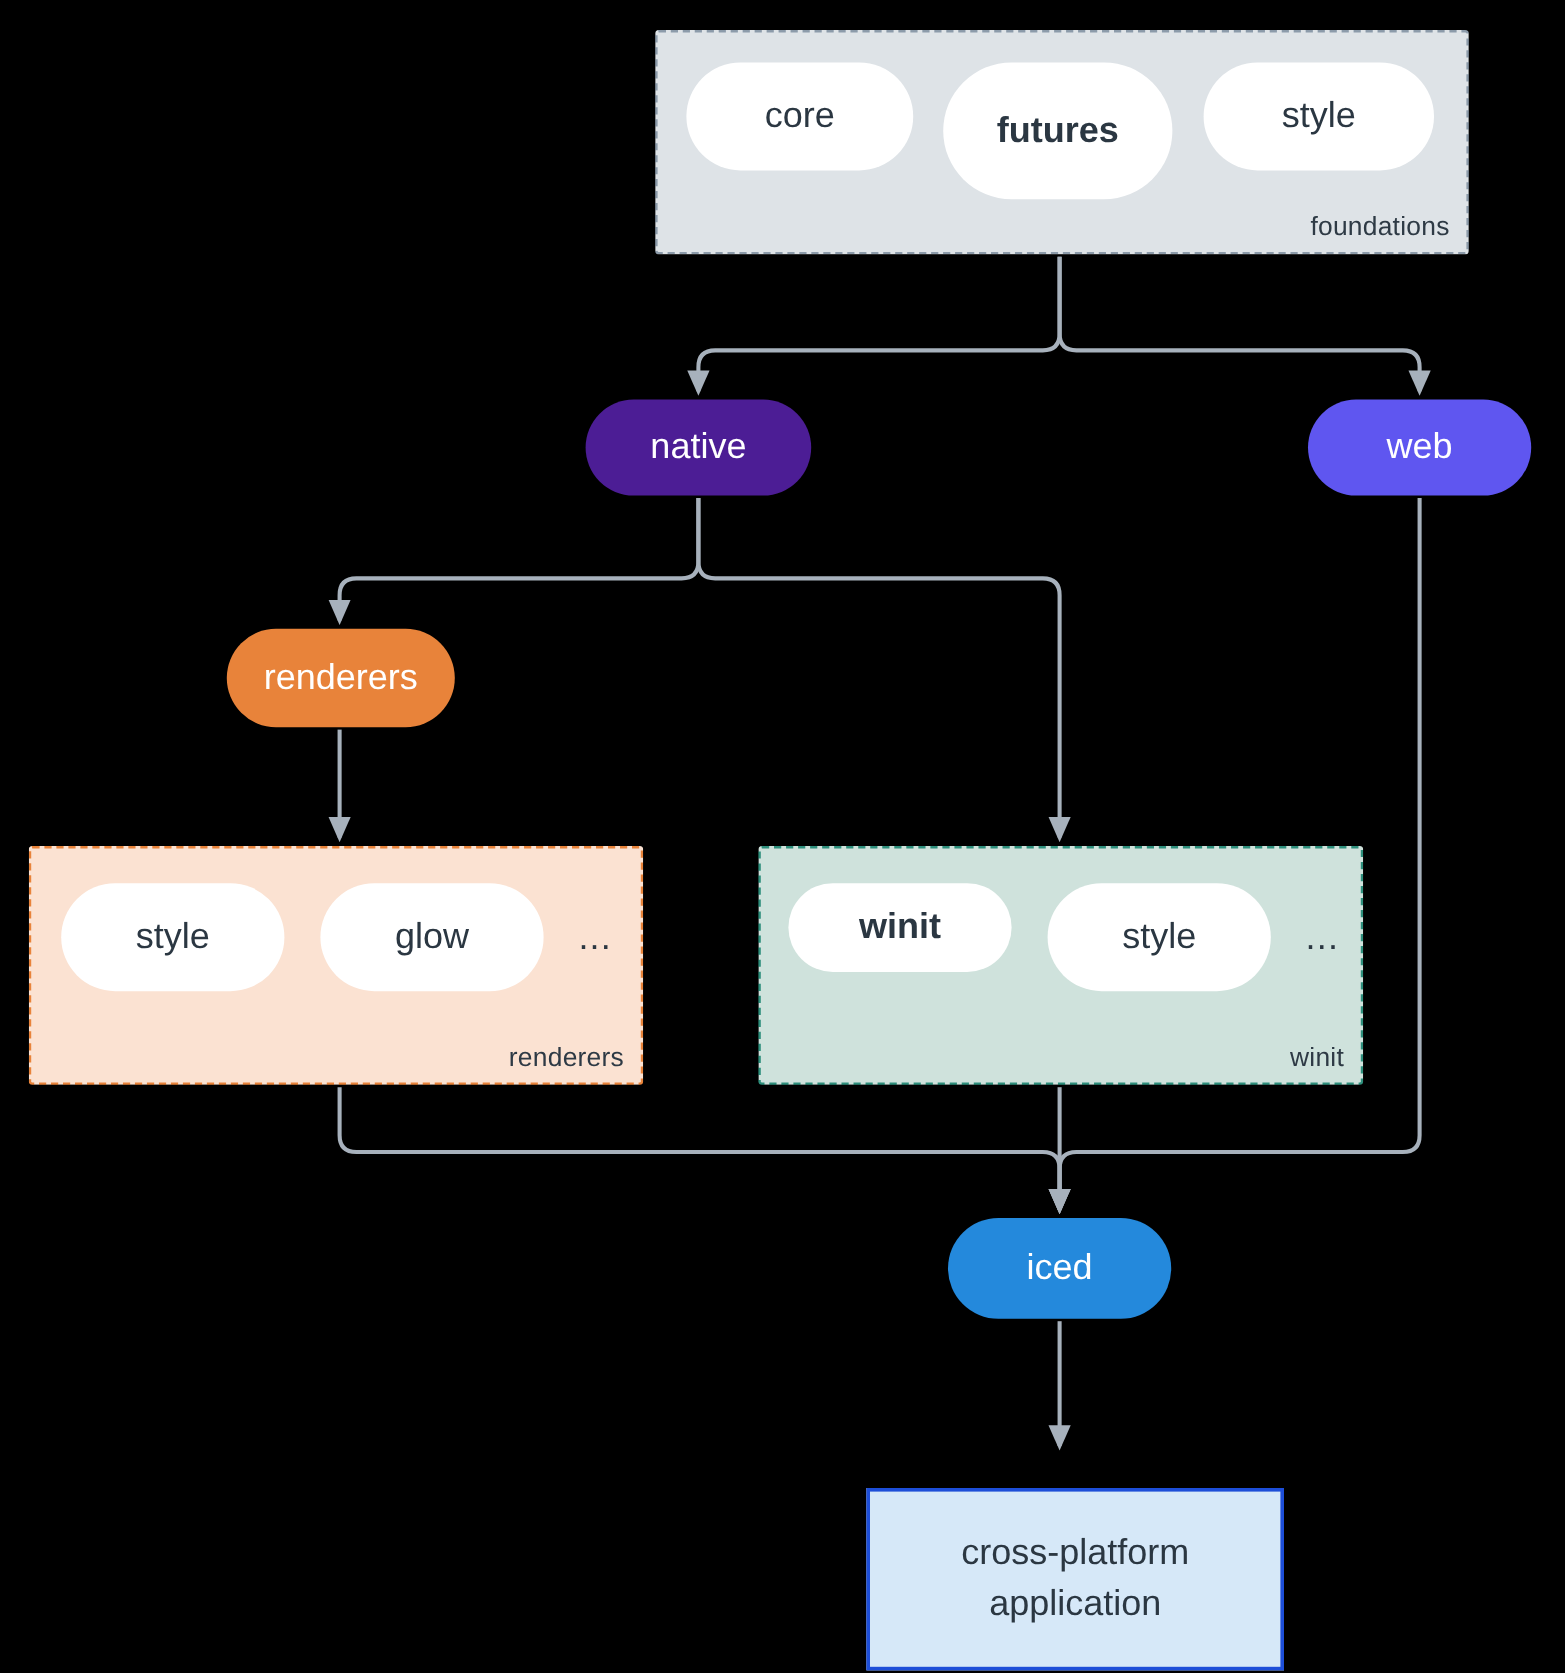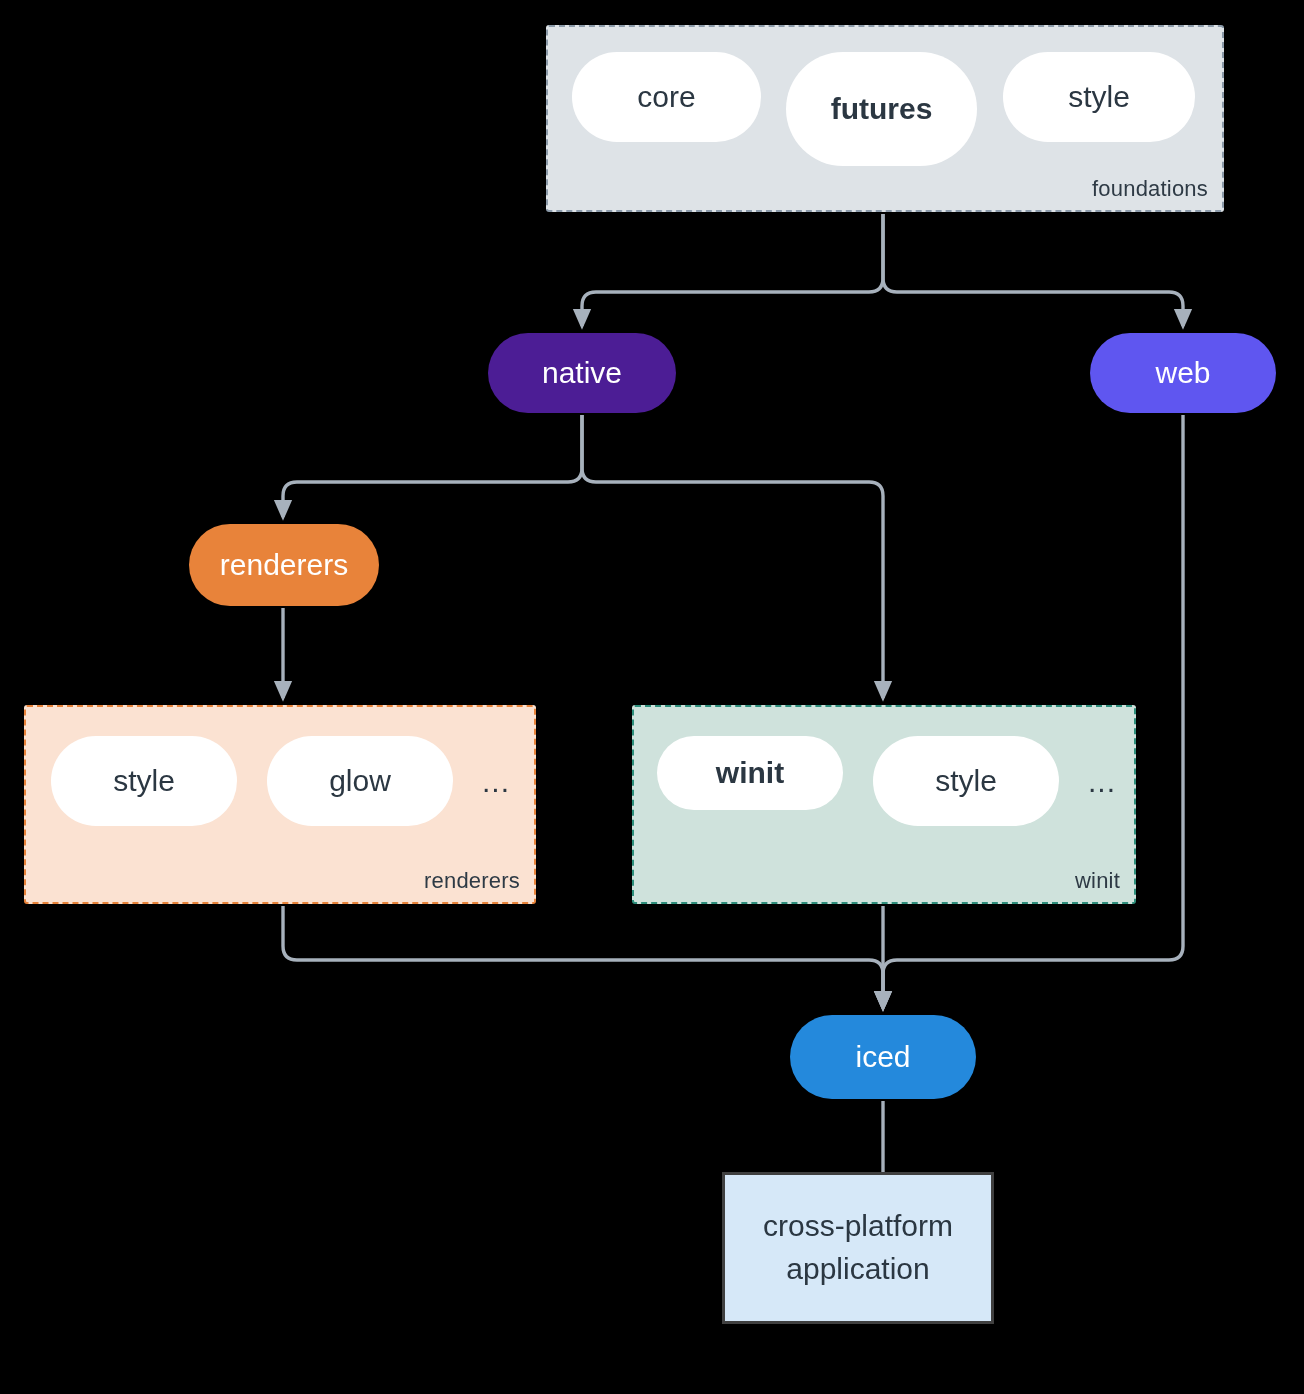--- a/index.html
+++ b/index.html
@@ -106,23 +106,23 @@
   #node-glow    { left: 267px; top: 736px; width: 186px; height: 90px; }
   #node-winit   { left: 657px; top: 736px; width: 186px; height: 74px; font-weight: bold; }
   #node-glutin  { left: 873px; top: 736px; width: 186px; height: 90px; }
   #ellipsis-renderers { left: 466px; top: 762px; width: 60px; height: 40px; }
   #ellipsis-shells    { left: 1072px; top: 762px; width: 60px; height: 40px; }
   #node-native   { left: 488px;  top: 333px; width: 188px; height: 80px; background: #4c1d95; }
   #node-web      { left: 1090px; top: 333px; width: 186px; height: 80px; background: #5f56f0; text-align: right; }
   #node-graphics { left: 189px;  top: 524px; width: 190px; height: 82px; background: #e8833a; }
   #node-iced     { left: 790px;  top: 1015px; width: 186px; height: 84px; background: #2489dc; }
   #node-application {
-    left: 722px; top: 1172px; width: 272px; height: 152px;
+    left: 722px; top: 1240px; width: 348px; height: 152px;
     background: #d6e8f8;
-    border: 3px solid #404040;
+    border: 3px solid #1d4ed8;
   }
 </style>
 </head>
 <body>
 
 <div id="canvas">
 
   <svg id="edges" viewBox="0 0 1304 1394" xmlns="http://www.w3.org/2000/svg">
     <defs>
       <marker id="arrow" viewBox="0 0 10 10" refX="8.2" refY="5" markerWidth="6.2" markerHeight="6.2" orient="auto-start-reverse">

